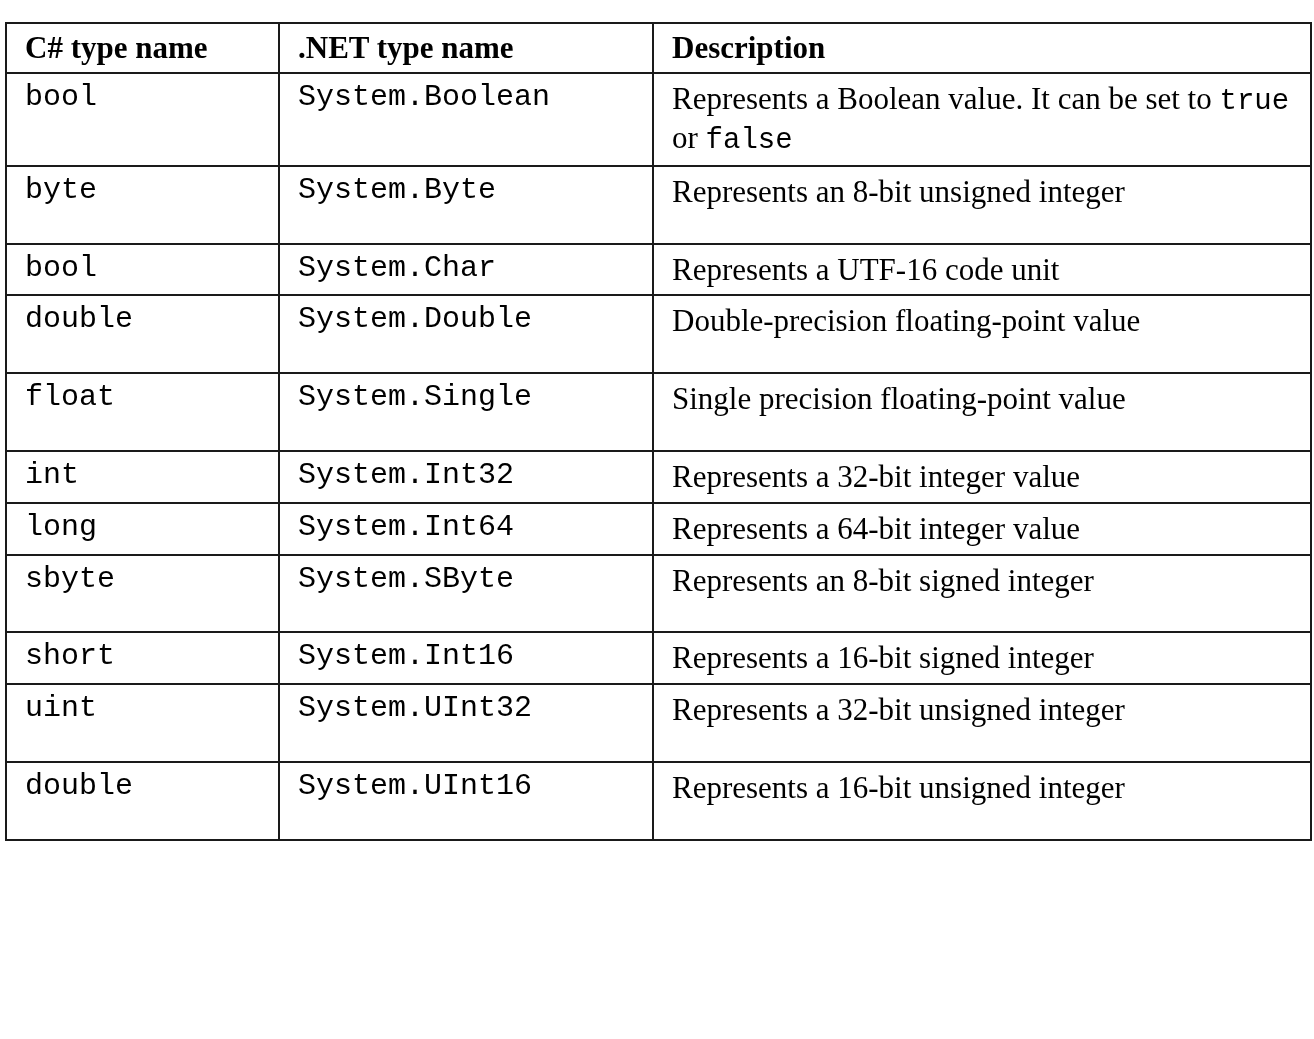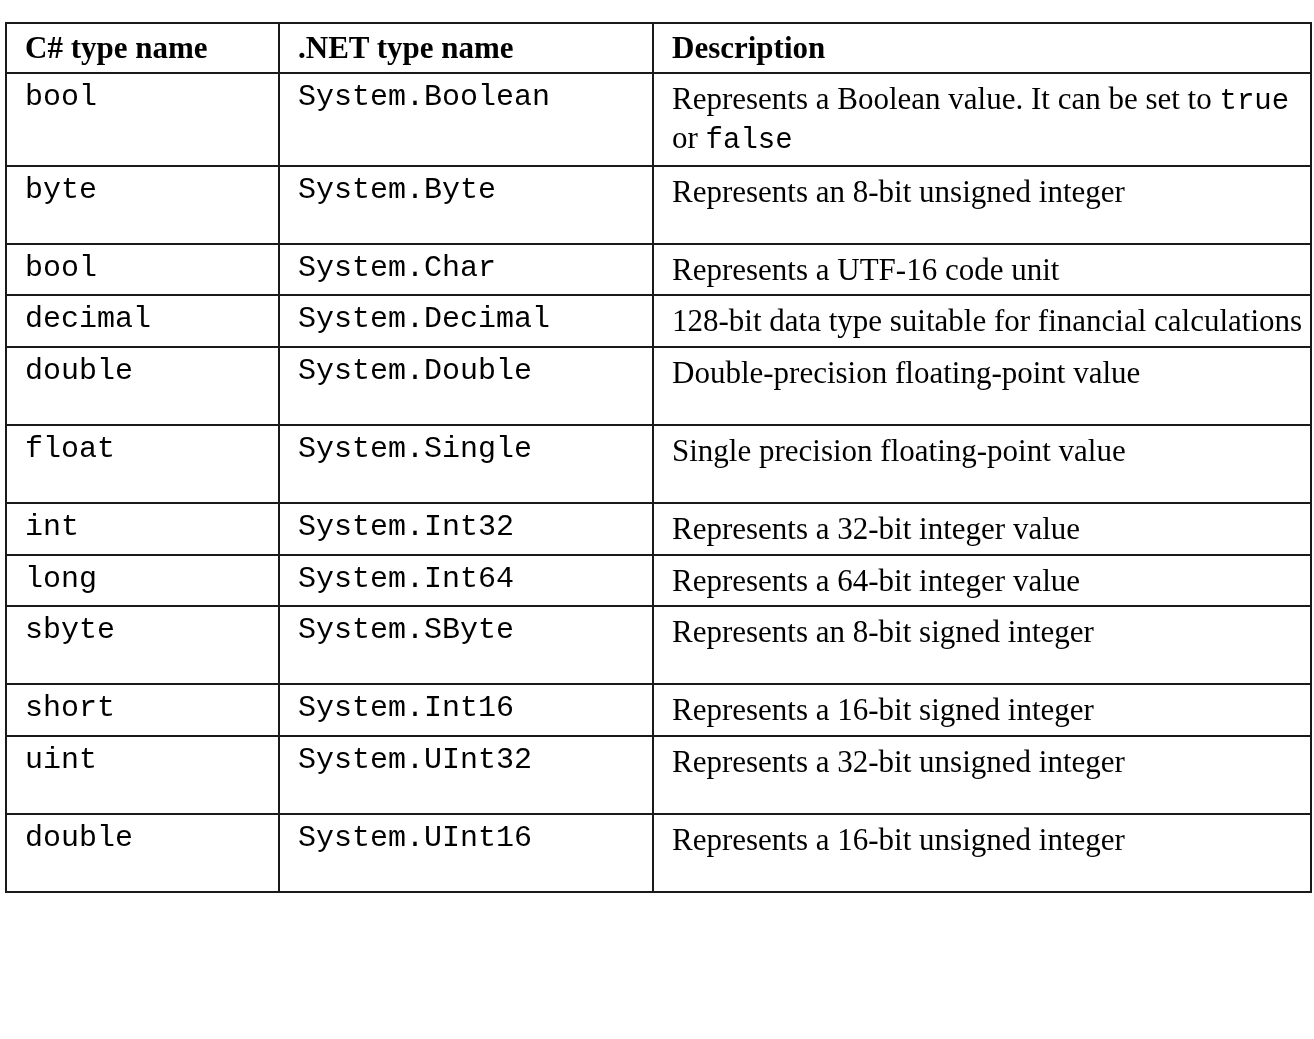--- a/index.html
+++ b/index.html
@@ -109,25 +109,20 @@
         <tr class="tall-md">
           <td class="cs-name">byte</td>
           <td class="net-name">System.Byte</td>
           <td class="desc">Represents an 8-bit unsigned integer</td>
         </tr>
         <tr>
           <td class="cs-name">bool</td>
           <td class="net-name">System.Char</td>
           <td class="desc">Represents a UTF-16 code unit</td>
         </tr>
-        <tr>
-          <td class="cs-name">decimal</td>
-          <td class="net-name">System.Decimal</td>
-          <td class="desc">128-bit data type suitable for financial calculations</td>
-        </tr>
         <tr class="tall-md">
           <td class="cs-name">double</td>
           <td class="net-name">System.Double</td>
           <td class="desc">Double-precision floating-point value</td>
         </tr>
         <tr class="tall-md">
           <td class="cs-name">float</td>
           <td class="net-name">System.Single</td>
           <td class="desc">Single precision floating-point value</td>
         </tr>

